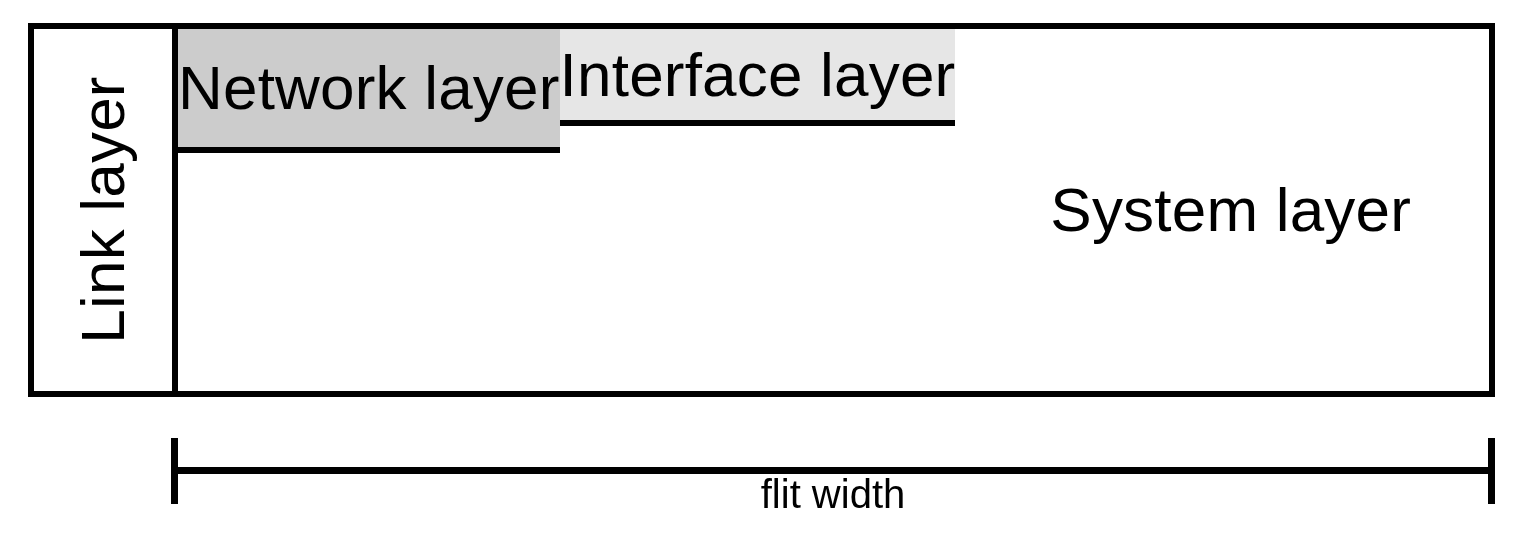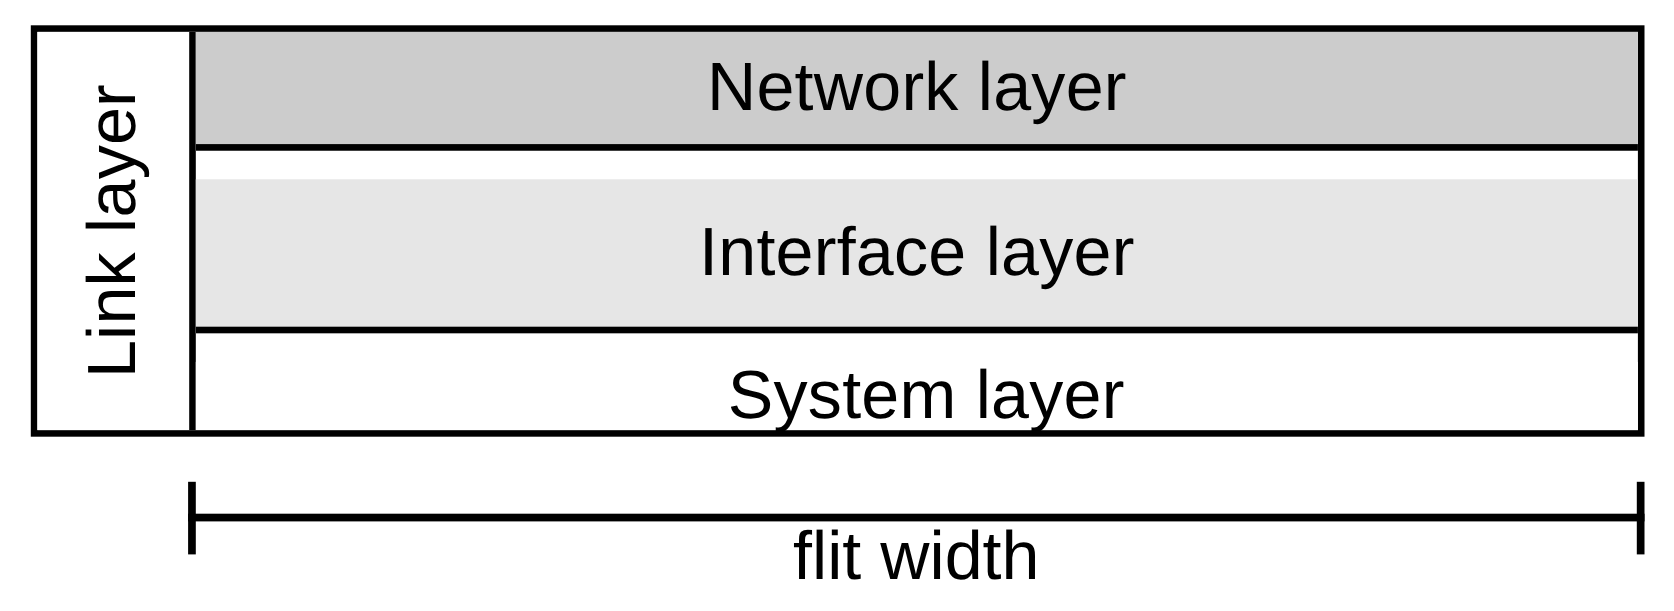--- a/index.html
+++ b/index.html
@@ -57,35 +57,34 @@
   }
 
   
   .rows {
     position: absolute;
     left: 144px;
     top: 0;
     right: 0;
     bottom: 0;
     display: flex;
-    flex-direction: column;
-    gap: 26px;
+    flex-direction: row;
   }
   .row {
     box-sizing: border-box;
     display: flex;
     align-items: center;
     justify-content: center;
     font-size: 62px;
     line-height: 1;
     letter-spacing: 0.2px;
     white-space: nowrap;
   }
   .row-network   { height: 124px; background: #cccccc; border-bottom: 6px solid #000000; }
-  .row-interface { height: 160px; background: #e6e6e6; border-bottom: 6px solid #000000; }
+  .row-interface { height: 97px; background: #e6e6e6; border-bottom: 6px solid #000000; }
   .row-system    { flex: 1 1 auto; background: #ffffff; }
 
   
   .bracket {
     position: absolute;
     left: 171px;
     top: 438px;
     width: 1324px;  
     height: 66px;
   }
@@ -106,21 +105,21 @@
   }
   .bracket .tick-left  { left: 0; }
   .bracket .tick-right { right: 0; }
 
   .bracket-label {
     position: absolute;
     left: 171px;
     top: 473px;
     width: 1324px;
     text-align: center;
-    font-size: 62px;
+    font-size: 40px;
     line-height: 1.05;
     white-space: nowrap;
   }
 </style>
 </head>
 <body>
 
 <div id="canvas">
 
   <div class="frame">

